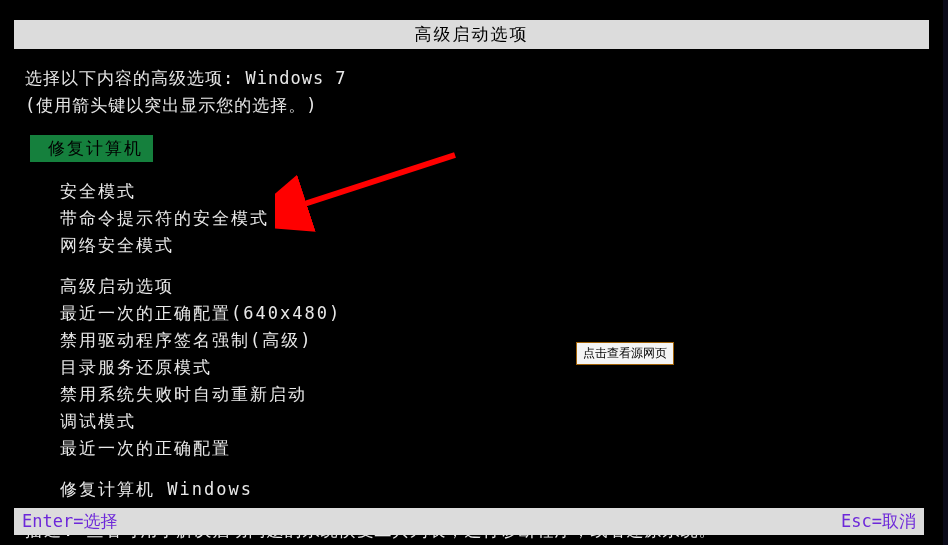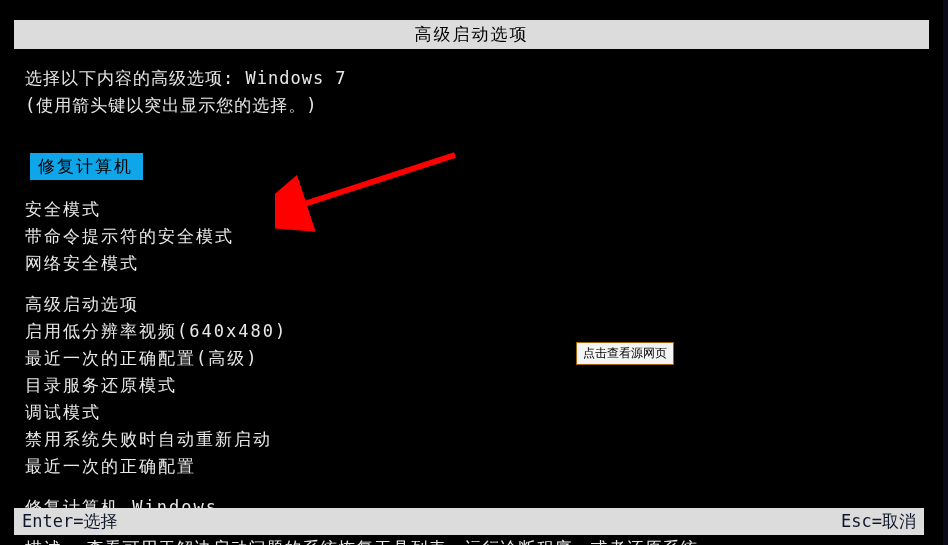--- a/index.html
+++ b/index.html
@@ -28,54 +28,55 @@
       letter-spacing: 2px;
     }
     .content {
       padding: 18px 25px 0 25px;
     }
     .prompt-line {
       margin-bottom: 4px;
       letter-spacing: 1px;
     }
     .subtitle {
-      margin-bottom: 36px;
+      margin-bottom: 18px;
       letter-spacing: 1px;
     }
     .selected {
-      background: #0ea5e9;
+      background: #15803d;
       color: #000;
       display: inline-block;
-      padding: 2px 10px 2px 8px;
+      padding: 2px 10px 2px 18px;
       margin-left: 5px;
       margin-bottom: 18px;
       letter-spacing: 2px;
     }
     .menu-group {
+      margin-left: 35px;
       margin-bottom: 18px;
     }
     .menu-item {
       margin-bottom: 4px;
       letter-spacing: 2px;
       cursor: default;
     }
     .description-row {
       margin-top: 0px;
       letter-spacing: 1px;
     }
     .desc-label {
       letter-spacing: 2px;
     }
     .footer {
       position: absolute;
       bottom: 10px;
       left: 14px;
       right: 19px;
       background: #dcdcdc;
-      color: #0f172a;
+      color: #6d28d9;
       padding: 2px 8px;
       display: flex;
       justify-content: space-between;
     }
     .arrow-annotation {
       position: absolute;
       left: 275px;
       top: 147px;
       pointer-events: none;
     }
@@ -106,25 +107,25 @@
   <div class="selected">修复计算机</div>
 
   <div class="menu-group">
     <div class="menu-item">安全模式</div>
     <div class="menu-item">带命令提示符的安全模式</div>
     <div class="menu-item">网络安全模式</div>
   </div>
 
   <div class="menu-group">
     <div class="menu-item">高级启动选项</div>
-    <div class="menu-item">启用低分辨率视频(640x480)</div>
-    <div class="menu-item">最近一次的正确配置(高级)</div>
+    <div class="menu-item">最近一次的正确配置(640x480)</div>
+    <div class="menu-item">禁用驱动程序签名强制(高级)</div>
     <div class="menu-item">目录服务还原模式</div>
+    <div class="menu-item">禁用系统失败时自动重新启动</div>
     <div class="menu-item">调试模式</div>
-    <div class="menu-item">禁用系统失败时自动重新启动</div>
     <div class="menu-item">最近一次的正确配置</div>
   </div>
 
   <div class="menu-group">
     <div class="menu-item">修复计算机 Windows</div>
   </div>
 
   <div class="description-row">
     <span class="desc-label">描述:</span>
     <span>查看可用于解决启动问题的系统恢复工具列表，运行诊断程序，或者还原系统。</span>

